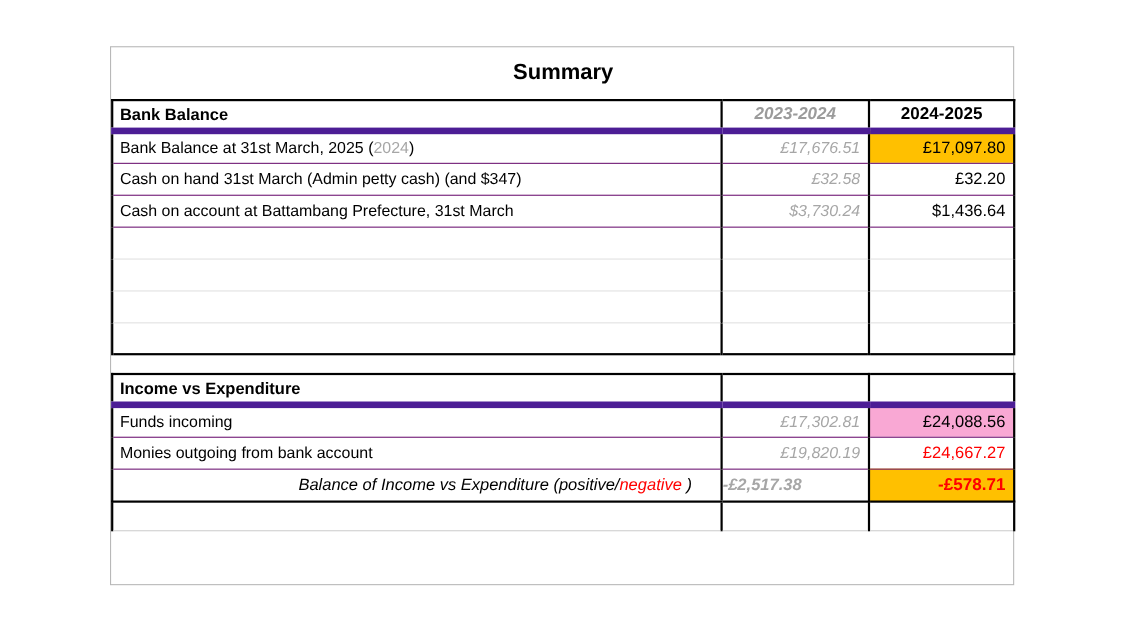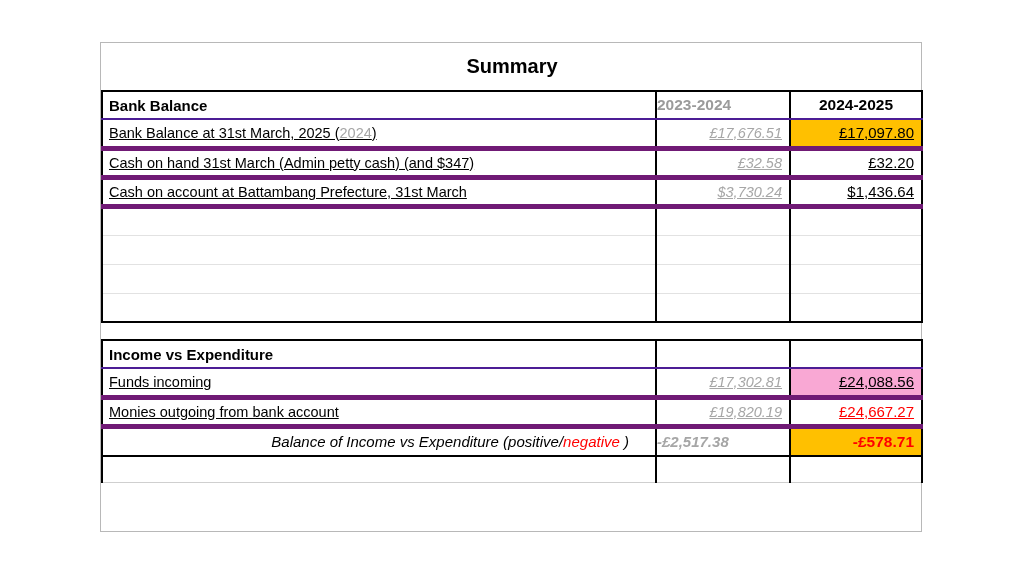--- a/index.html
+++ b/index.html
@@ -53,44 +53,45 @@
     font-size: 20px;
     font-weight: bold;
     border-bottom: 1px solid #d3d3d3;
   }
 
   
   .section-head td {
     height: 28px;
     font-weight: bold;
     border-top: 2px solid #000000;
-    border-bottom: 2px solid #4c1d95;
+    border-bottom: 6px solid #4c1d95;
     margin-left: 12px;
   }
   .section-head .lbl {
     padding-left: 6px;
     border-left: 2px solid #000000;
     font-size: 15px;
   }
   .section-head .prev {
-    text-align: left;
+    text-align: center;
+    font-style: italic;
     color: #9b9b9b;
     font-size: 15.5px;
     border-left: 2px solid #000000;
     border-right: 2px solid #000000;
   }
   .section-head .curr {
     text-align: center;
     font-size: 15.5px;
     font-weight: bold;
     border-right: 2px solid #000000;
   }
 
   
-  .data-row td { height: 29px; border-bottom: 5px solid #701a75; text-decoration: underline; }
+  .data-row td { height: 29px; border-bottom: 1px solid #701a75; }
   .data-row .lbl {
     padding-left: 6px;
     border-left: 2px solid #000000;
     font-size: 14.5px;
     white-space: nowrap;
   }
   .data-row .prev {
     text-align: right;
     padding-right: 7px;
     font-style: italic;

